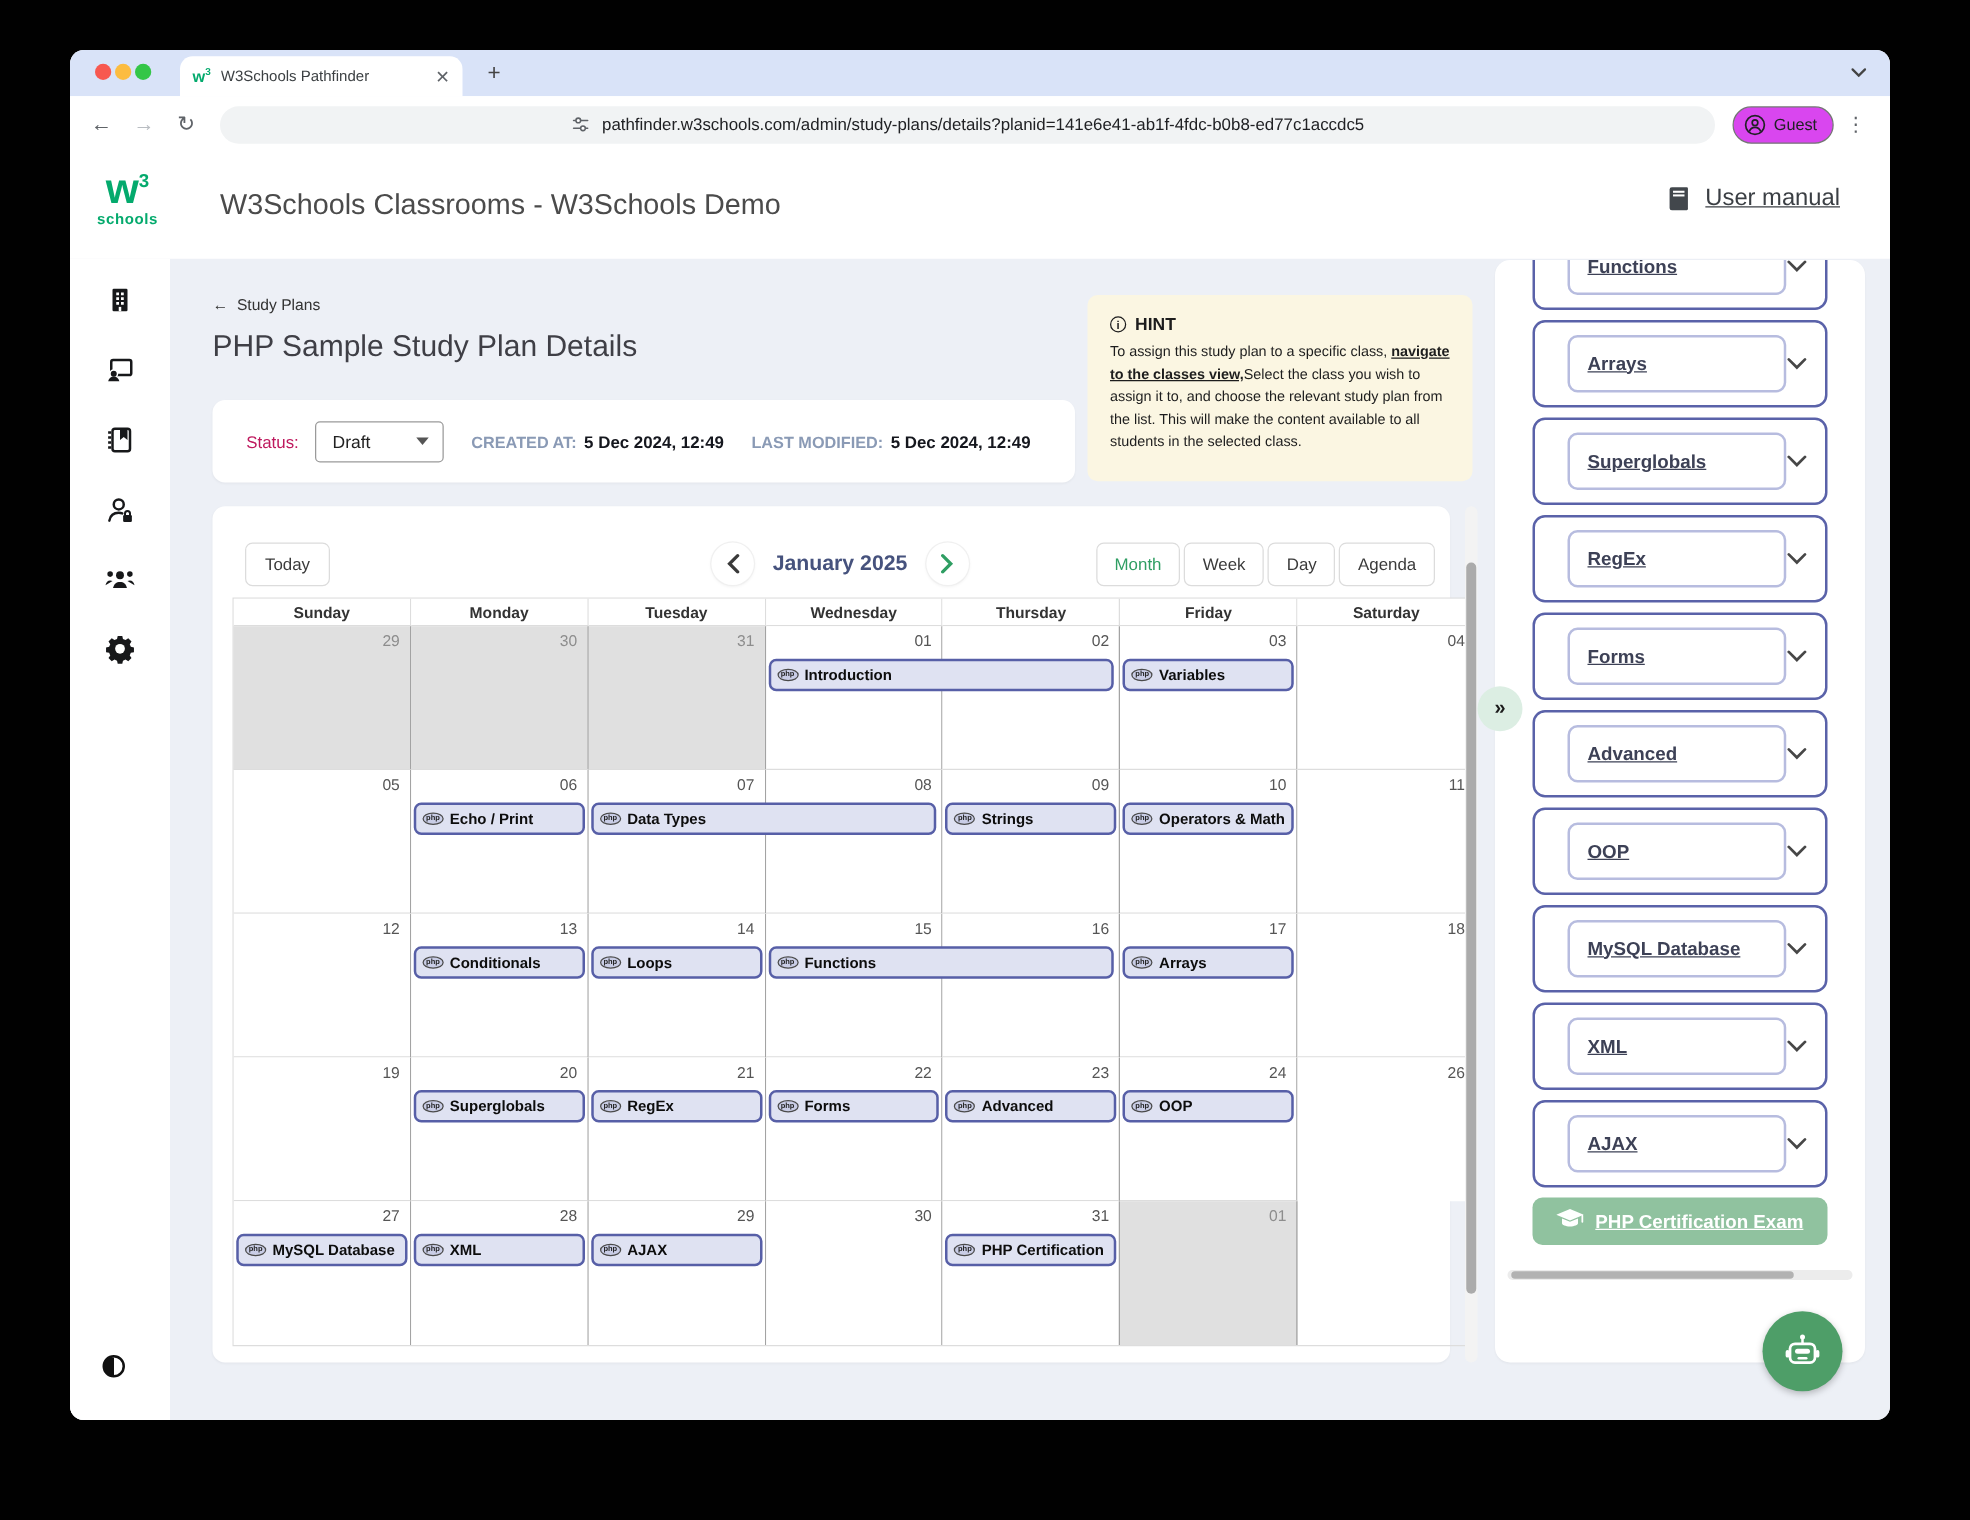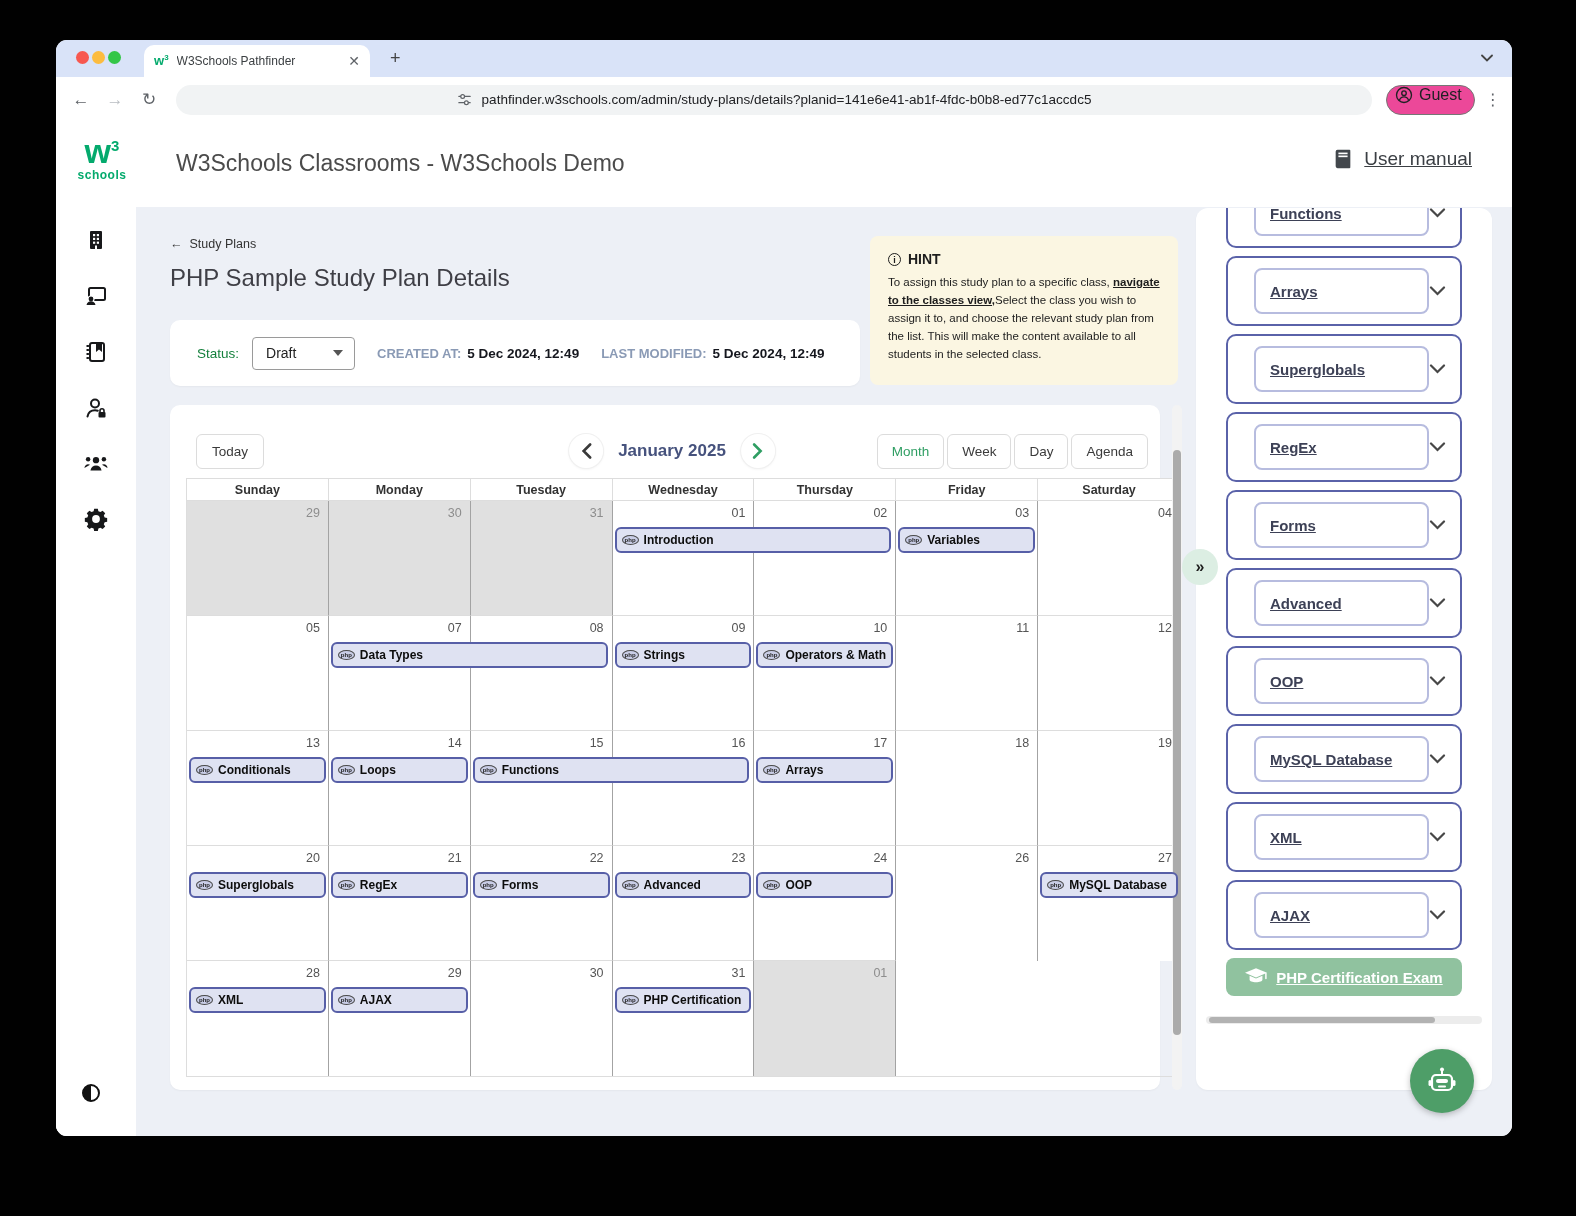--- a/index.html
+++ b/index.html
@@ -16,21 +16,21 @@
   .favicon sup{ font-size:8px; }
   .tab-title { font-size:12px; color:#3c4043; flex:1; white-space:nowrap; overflow:hidden; }
   .tab-close { font-size:14px; color:#5f6368; cursor:default; }
   .newtab { position:absolute; left:334px; top:8px; font-size:18px; color:#444; }
   .tabs-chev { position:absolute; right:14px; top:7px; width:22px; height:22px; display:flex; align-items:center; justify-content:center; }
   .toolbar { position:absolute; left:0; top:37px; right:0; height:45px; background:#fff; display:flex; align-items:center; }
   .nav-ic { width:34px; text-align:center; font-size:17px; color:#5f6368; }
   .nav-ic.dim { color:#b9bdc2; }
   .omnibox { margin-left:10px; width:1196px; height:30px; background:#f1f3f4; border-radius:15px; display:flex; align-items:center; padding:0 14px; gap:10px;justify-content:center; }
   .url-text { font-size:13.5px; color:#202124; white-space:nowrap; overflow:hidden; }
-  .guest-pill { margin-left:14px; height:30px; border:1px solid #747775; border-radius:15px; display:flex; gap:6px; padding:0 12px 0 8px; font-size:16px; color:#202124; background:#ec4899; }
+  .guest-pill { margin-left:14px; height:30px; border:1px solid #747775; border-radius:15px; display:flex; align-items:center; gap:6px; padding:0 12px 0 8px; font-size:13px; color:#202124; background:#d946ef; }
   .menu-dots { margin-left:10px; font-size:16px; color:#5f6368; letter-spacing:0; }
 
   
   .appheader { position:absolute; left:0; top:82px; right:0; height:85px; background:#fff; }
   .logo { position:absolute; left:16px; top:12px; width:60px; text-align:center; color:#04AA6D; line-height:1; }
   .logo .w { font-size:34px; font-weight:800; }
   .logo .w sup { font-size:15px; }
   .logo .sub { font-size:12px; font-weight:700; letter-spacing:.5px; margin-top:1px; }
   .app-title { position:absolute; left:120px; top:28px; font-size:23px; font-weight:500; color:#4b4b4b; }
   .user-manual { position:absolute; right:40px; top:26px; display:flex; align-items:center; gap:10px; }
@@ -39,21 +39,21 @@
   
   .app-content { position:absolute; left:0; top:167px; right:0; bottom:0; background:#edf0f6; }
   .rail { position:absolute; left:0; top:167px; width:80px; bottom:0; background:#fff; }
   .rail-ic { position:absolute; left:27px; width:26px; height:26px; display:flex; align-items:center; justify-content:center; }
   .contrast-ic { position:absolute; left:26px; top:877px; width:18px; height:18px; border:2px solid #111; border-radius:50%; background:linear-gradient(90deg,#111 50%,#fff 50%); }
 
   .breadcrumb { position:absolute; left:114px; top:197px; font-size:12.5px; color:#333; display:flex; gap:7px; align-items:center; }
   .page-title { position:absolute; left:114px; top:224px; font-size:24px; font-weight:500; color:#3f3f46; }
 
   .status-card { position:absolute; left:114px; top:280px; width:690px; height:66px; background:#fff; border-radius:10px; display:flex; align-items:center; padding:0 27px; box-shadow:0 1px 2px rgba(0,0,0,.04); }
-  .status-label { font-size:13.5px; color:#15803d; margin-right:13px; }
+  .status-label { font-size:13.5px; color:#be185d; margin-right:13px; }
   .status-select { width:103px; height:33px; border:1px solid #9a9a9a; border-radius:4px; background:#fff; display:flex; align-items:center; justify-content:space-between; padding:0 11px 0 13px; font-size:14px; color:#222; }
   .caret-down { width:0; height:0; border-left:5px solid transparent; border-right:5px solid transparent; border-top:6px solid #555; }
   .meta-label { font-size:13px; color:#8a9ab5; font-weight:600; margin-left:22px; }
   .meta-value { font-size:13.5px; color:#15171e; font-weight:700; margin-left:6px; }
 
   .hint { position:absolute; left:814px; top:196px; width:308px; height:149px; background:#fbf6e2; border-radius:8px; padding:15px 18px; }
   .hint-title { display:flex; align-items:center; gap:7px; font-weight:700; font-size:14px; color:#1d1d1d; }
   .info-ic { width:13px; height:13px; border:1.5px solid #1d1d1d; border-radius:50%; font-size:9px; line-height:12px; text-align:center; font-weight:700; }
   .hint-body { margin-top:7px; font-size:11.5px; line-height:1.56; color:#1d1d1d; }
   .hint-link { font-weight:700; text-decoration:underline; }
@@ -311,20 +311,27 @@
                 <span class="evt-t">Variables</span>
               </div>
             </div>
             <div class="cal-c">
               <span class="dnum">04</span>
             </div>
             <div class="cal-c">
               <span class="dnum">05</span>
             </div>
             <div class="cal-c">
+              <span class="dnum">06</span>
+              <div class="evt">
+                <span class="php-ico">php</span>
+                <span class="evt-t">Echo / Print</span>
+              </div>
+            </div>
+            <div class="cal-c">
               <span class="dnum">07</span>
               <div class="evt span2">
                 <span class="php-ico">php</span>
                 <span class="evt-t">Data Types</span>
               </div>
             </div>
             <div class="cal-c">
               <span class="dnum">08</span>
             </div>
             <div class="cal-c">

